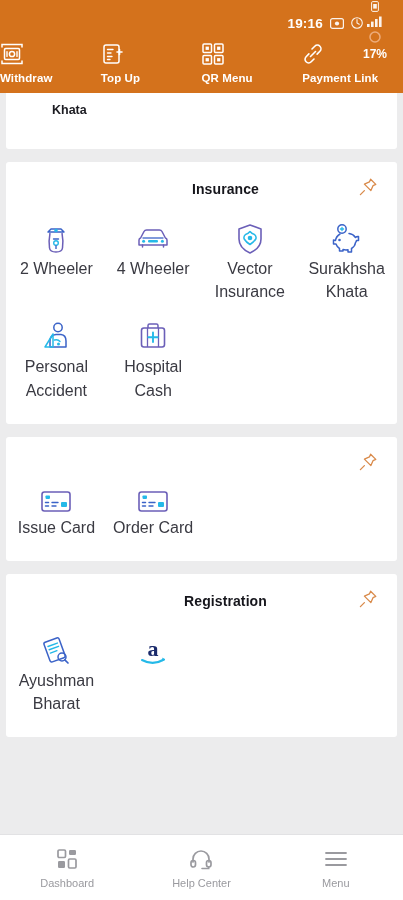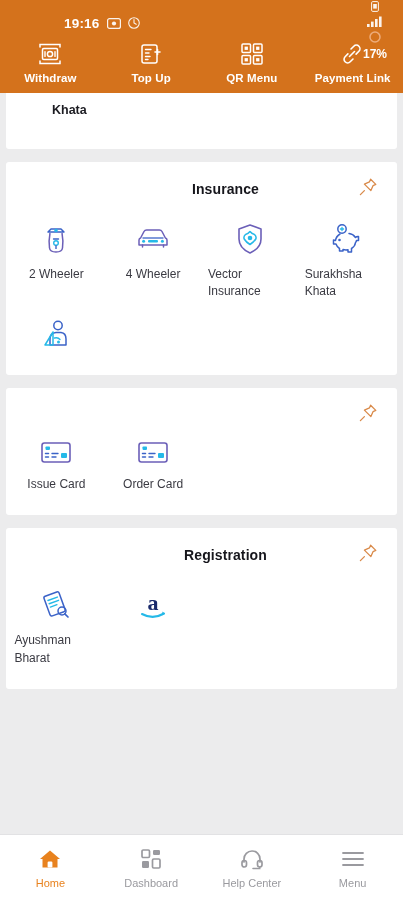--- a/index.html
+++ b/index.html
@@ -7,31 +7,31 @@
     width: 403px; height: 900px;
     font-family: "Liberation Sans", sans-serif;
     background: #ececed;
     overflow: hidden;
   }
   #app { width: 403px; height: 900px; position: relative; display: flex; flex-direction: column; }
 
   
   .header { background: #d4721c; flex: 0 0 auto; padding-top: 11px; }
   .statusbar {
-    display: flex; align-items: center; justify-content: space-between;
+    display: flex; align-items: center; justify-content: flex-end;
     padding: 0 16px; height: 24px; color: #ffffff;
     font-size: 13px; font-weight: bold;
   }
   .sb-left { display: flex; align-items: center; gap: 7px; margin-left: 48px; }
   .sb-right { display: flex; align-items: center; gap: 4px; font-size: 12px; font-weight: bold; flex-direction: column; }
   .sb-time { font-size: 13.5px; font-weight: bold; letter-spacing: .2px; }
   .sb-ico { opacity: .92; display: inline-flex; align-items: center; }
 
   .quickrow { display: flex; padding: 6px 0 9px; }
-  .quick { flex: 1; display: flex; flex-direction: column; align-items: center; gap: 5px; }
+  .quick { flex: 1; display: flex; flex-direction: column; align-items: flex-start; gap: 5px; }
   .quick .qlabel { color: #ffffff; font-size: 11.5px; font-weight: bold; letter-spacing: .1px; }
   .quick .qico { height: 26px; display: flex; align-items: center; justify-content: center; }
 
   
   .body { flex: 1 1 auto; overflow: hidden; background: #ececed; position: relative; }
 
   .card { background: #ffffff; margin: 0 6px 13px; border-radius: 3px; }
   .card.first { margin-top: 0; border-radius: 0 0 3px 3px; }
   .card-clip { height: 56px; overflow: hidden; position: relative; }
   .clip-ghost {
@@ -50,21 +50,21 @@
   .card-title { font-size: 14px; font-weight: bold; color: #16161c; letter-spacing: .1px; padding-left: 48px; }
   .pin { position: absolute; right: 18px; top: 14px; width: 22px; height: 22px; }
 
   .grid { display: flex; flex-wrap: wrap; padding: 8px 2px 16px; }
   .tile {
     width: 25%; display: flex; flex-direction: column; align-items: center;
     padding: 8px 2px 6px;
   }
   .tile .ticon { height: 38px; display: flex; align-items: flex-end; justify-content: center; }
   .tile .tlabel {
-    margin-top: 9px; text-align: left; font-size: 12px; color: #3a3a42;
+    text-align: center; font-size: 16px; color: #3a3a42;
     line-height: 1.45; max-width: 84px;
   }
 
   
   .bottomnav {
     flex: 0 0 auto; height: 66px; background: #ffffff;
     border-top: 1px solid #e2e2e4; display: flex; align-items: center;
   }
   .nav { flex: 1; display: flex; flex-direction: column; align-items: center; gap: 6px; }
   .nav .nico { height: 24px; display: flex; align-items: center; justify-content: center; }
@@ -245,20 +245,32 @@
         <div class="tile">
           <span class="ticon">
             <svg width="34" height="36" viewBox="0 0 34 36">
               <circle cx="19" cy="8.5" r="4.2" fill="none" stroke="#3b63c8" stroke-width="1.5"></circle>
               <path d="M11 28 L11 22 Q11 16 17 15.5 L22 15.5 Q27 16 27 22 L27 28 Z" fill="none" stroke="#3b63c8" stroke-width="1.5" stroke-linejoin="round"></path>
               <path d="M6 28 L14 15 L14 28 Z" fill="none" stroke="#25b9e8" stroke-width="1.5" stroke-linejoin="round"></path>
               <path d="M15.5 21 Q19 20 21 22.5" fill="none" stroke="#25b9e8" stroke-width="1.4" stroke-linecap="round"></path>
               <circle cx="19.5" cy="25" r="1.5" fill="#25b9e8"></circle>
             </svg>
           </span>
+          <span class="tlabel">Personal Accident</span>
+        </div>
+        <div class="tile">
+          <span class="ticon">
+            <svg width="34" height="36" viewBox="0 0 34 36">
+              <path d="M12 9 L12 6.5 Q12 5 13.6 5 L20.4 5 Q22 5 22 6.5 L22 9" fill="none" stroke="#6b5fb8" stroke-width="1.5" stroke-linejoin="round"></path>
+              <rect x="5.5" y="9" width="23" height="19" rx="2.4" fill="none" stroke="#6b5fb8" stroke-width="1.6"></rect>
+              <path d="M11.5 9 L11.5 28 M22.5 9 L22.5 28" stroke="#6b5fb8" stroke-width="1.3"></path>
+              <path d="M17 13.5 L17 23 M12.3 18.2 L21.7 18.2" stroke="#25b9e8" stroke-width="1.9" stroke-linecap="round"></path>
+            </svg>
+          </span>
+          <span class="tlabel">Hospital Cash</span>
         </div>
       </div>
     </div>
 
     <div class="card">
       <div class="card-head">
         <span class="pin">
           <svg width="22" height="22" viewBox="0 0 22 22">
             <g fill="none" stroke="#d98a4a" stroke-width="1.3" stroke-linejoin="round" stroke-linecap="round">
               <path d="M13.6 3.2 L18.8 8.4 L16.1 9.6 L13.9 14.6 L7.4 8.1 L12.4 5.9 Z"></path>
@@ -331,29 +343,20 @@
             </svg>
           </span>
         </div>
         <div class="tile"></div>
       </div>
     </div>
 
   </div>
 
   <div class="bottomnav">
-    <div class="nav active">
-      <span class="nico">
-        <svg width="24" height="22" viewBox="0 0 24 22">
-          <path d="M12 2.5 L22 11 L19.5 11 L19.5 19.5 L4.5 19.5 L4.5 11 L2 11 Z" fill="#e8821e"></path>
-          <rect x="9.6" y="13.5" width="4.8" height="6" rx="1.2" fill="#ffffff"></rect>
-        </svg>
-      </span>
-      <span class="nlabel">Home</span>
-    </div>
     <div class="nav">
       <span class="nico">
         <svg width="22" height="22" viewBox="0 0 22 22">
           <rect x="2" y="2" width="7.5" height="7.5" rx="1.2" fill="none" stroke="#9a9a9f" stroke-width="1.7"></rect>
           <rect x="13" y="2" width="7" height="5" rx="1.2" fill="#9a9a9f"></rect>
           <rect x="2" y="13" width="7" height="7" rx="1.2" fill="#9a9a9f"></rect>
           <rect x="12.5" y="11" width="7.5" height="9" rx="1.2" fill="none" stroke="#9a9a9f" stroke-width="1.7"></rect>
         </svg>
       </span>
       <span class="nlabel">Dashboard</span>

